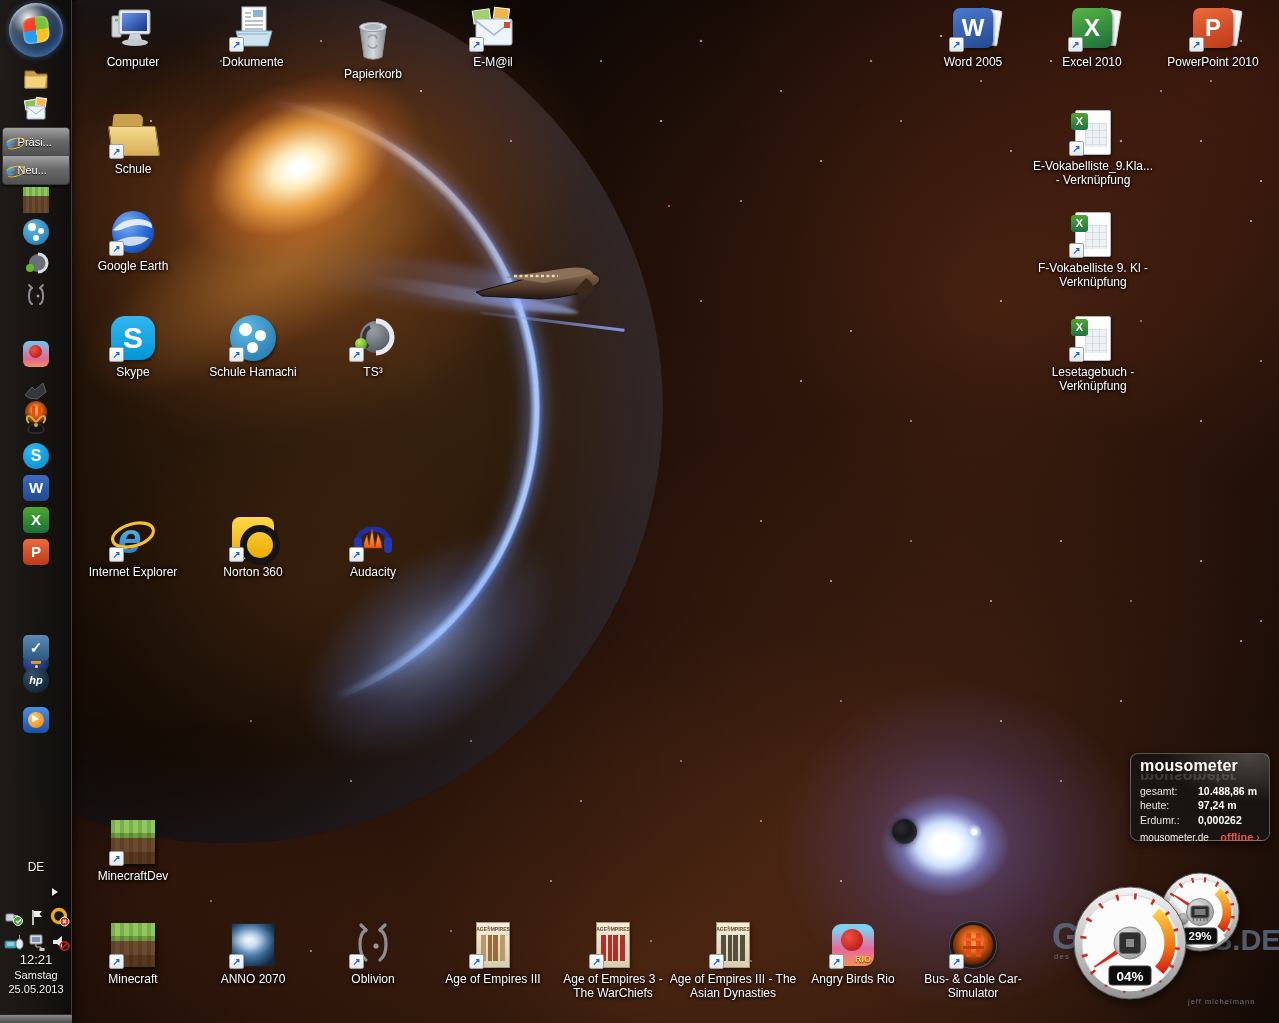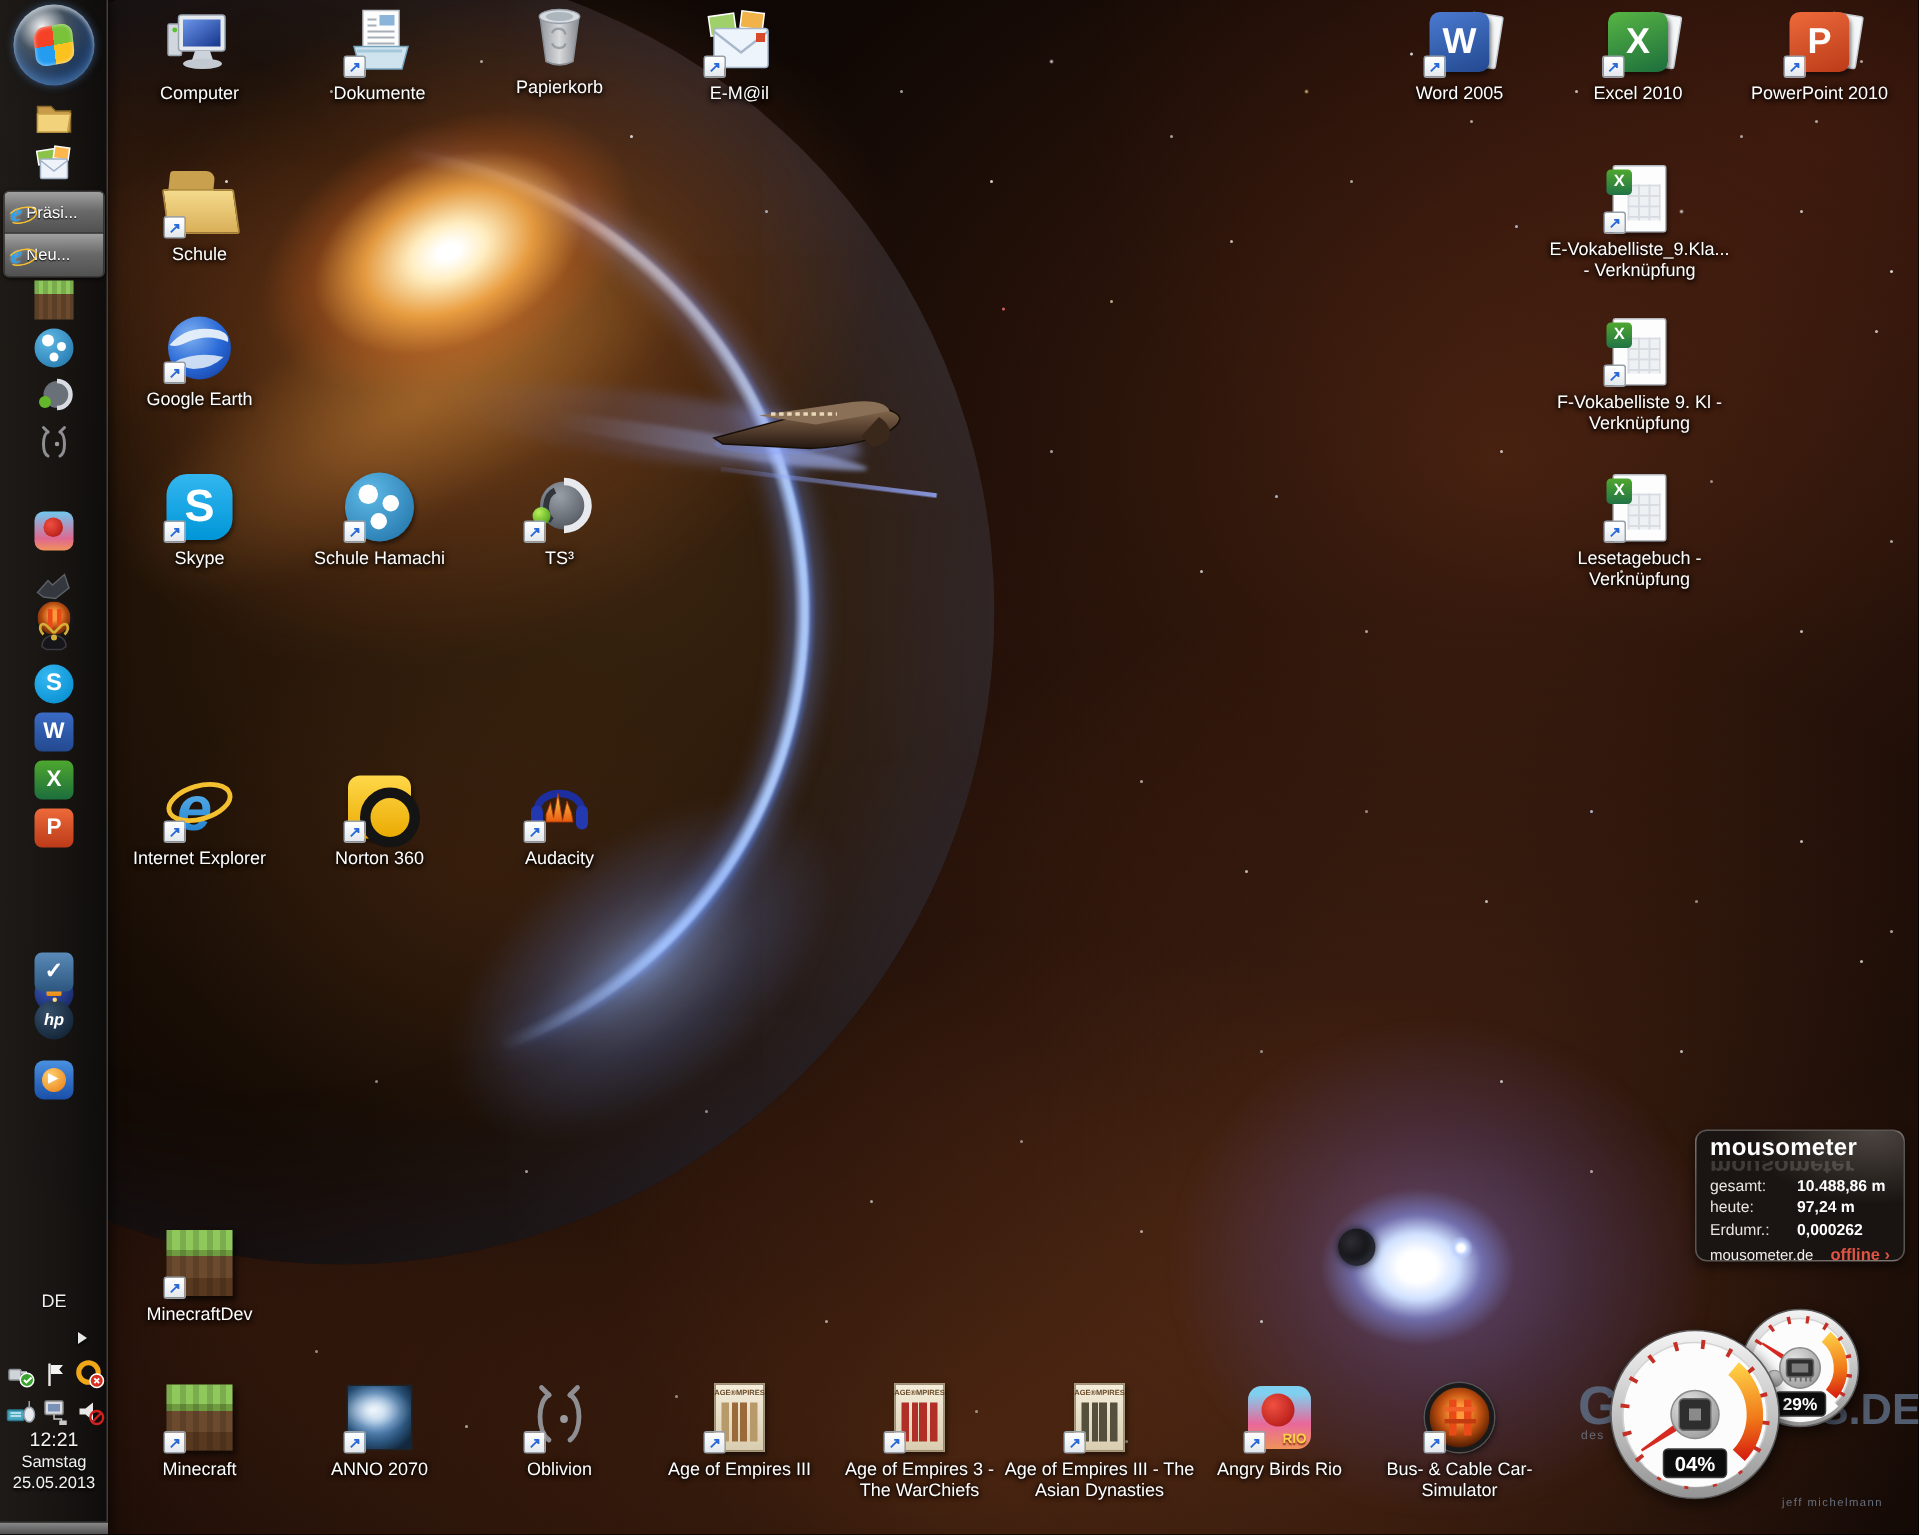--- a/index.html
+++ b/index.html
@@ -256,21 +256,21 @@
       <rect x="24" y="6" width="10" height="7" fill="#8ab4d8"></rect>
           <path d="M16 9h6M16 13h6M16 17h18M16 21h18M16 25h18" stroke="#a8aeb6" stroke-width="1.4"></path>
       <path d="M7 27 h36 l-4 15 H11 Z" fill="#cfe3ee" stroke="#76a4be"></path>
           <path d="M9 30 h30" stroke="#a5c8da" stroke-width="2"></path>
         </svg>
       <span class="sc"></span>
     </div>
     <div class="lbl">Dokumente</div>
   </div>
 
-  <div class="di" style="left:318px;top:0">
+  <div class="di" style="left:318px;top:16px">
     <div class="art">
       <svg viewBox="0 0 48 48" width="48" height="48">
           <defs>
             <linearGradient id="bin" x1="0" y1="0" x2="1" y2="0">
               <stop offset="0" stop-color="#9aa1a8"></stop>
               <stop offset=".5" stop-color="#e6e9ec"></stop>
               <stop offset="1" stop-color="#8d949b"></stop>
             </linearGradient>
           </defs>
       <path d="M11 11 L15 41 Q24 45.5 33 41 L37 11" fill="url(#bin)" opacity=".92" stroke="#8f969e"></path>

